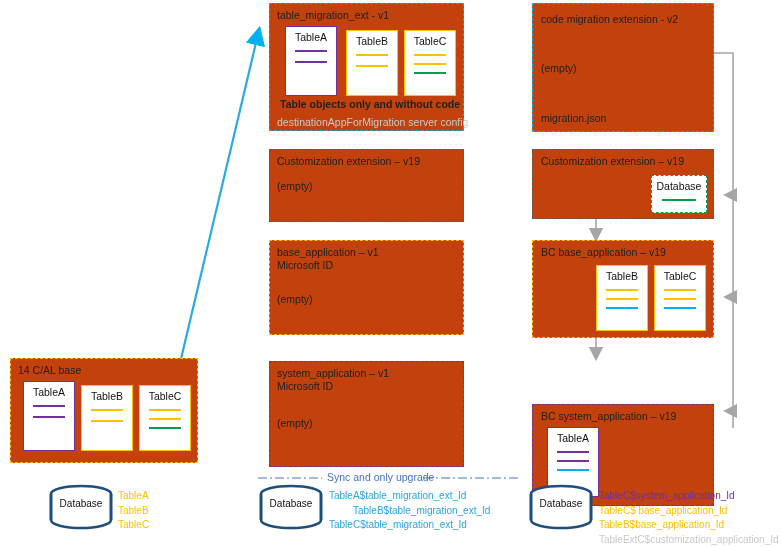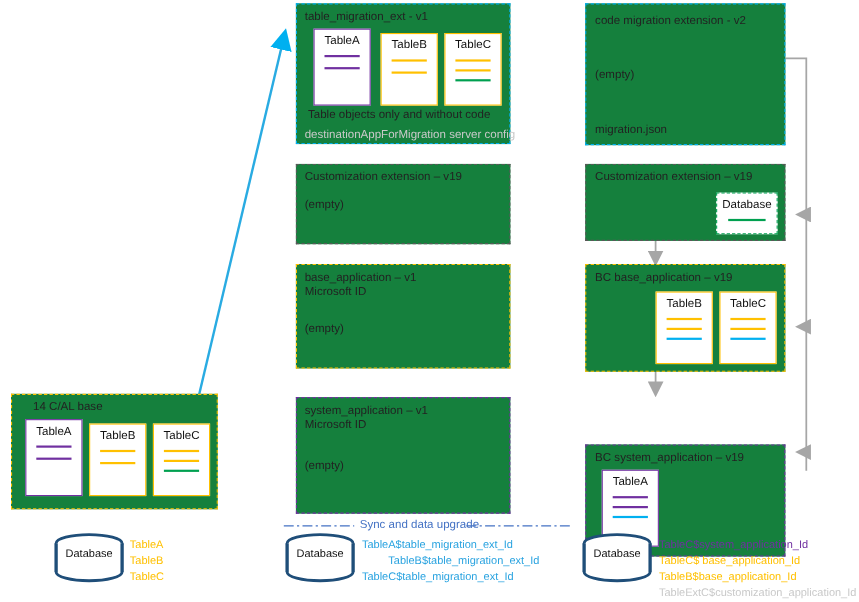--- a/index.html
+++ b/index.html
@@ -1,21 +1,21 @@
 <!DOCTYPE html>
 <html><head>
 <meta charset="utf-8">
 <style>
   html,body{margin:0;padding:0;background:#ffffff;}
   body{width:781px;height:547px;position:relative;overflow:hidden;
        font-family:"Liberation Sans","DejaVu Sans",sans-serif;color:#111;}
   .canvas{position:absolute;left:0;top:0;width:781px;height:547px;}
   svg.wires{position:absolute;left:0;top:0;width:781px;height:547px;pointer-events:none;}
 
-  .box{position:absolute;box-sizing:border-box;background:#15803d;text-align:right;}
+  .box{position:absolute;box-sizing:border-box;background:#c2410c;text-align:right;}
   .box .ttl{font-size:10.5px;line-height:13px;color:#222;white-space:nowrap;}
   .box .sub{font-size:10.5px;line-height:13px;color:#222;}
   .box .ghost{font-size:10.5px;color:#c9c9c9;white-space:nowrap;}
   .cap{font-size:10.5px;color:#222;white-space:nowrap;}
 
   
   .tcard{position:absolute;box-sizing:border-box;background:#fff;
          display:flex;flex-direction:column;align-items:center;padding-top:4px;}
   .tcard .tname{font-size:10.5px;line-height:12px;color:#111;}
   .tcard .rows{margin-top:7px;width:100%;display:flex;flex-direction:column;
@@ -51,21 +51,21 @@
     <path d="M733,411 L726,411" fill="none" stroke="#a6a6a6" stroke-width="1.6" marker-end="url(#arrGrey)"></path>
 
     <line x1="596" y1="218" x2="596" y2="239" stroke="#a6a6a6" stroke-width="1.6" marker-end="url(#arrGrey)"></line>
     <line x1="596" y1="337" x2="596" y2="358" stroke="#a6a6a6" stroke-width="1.6" marker-end="url(#arrGrey)"></line>
 
     <line x1="258" y1="478" x2="322" y2="478" stroke="#4472c4" stroke-width="1.2" stroke-dasharray="9,3,2,3"></line>
     <line x1="424" y1="478" x2="520" y2="478" stroke="#4472c4" stroke-width="1.2" stroke-dasharray="9,3,2,3"></line>
   </svg>
 
   <div class="box" style="left:10px;top:358px;width:188px;height:105px;border:1.6px dashed #ffc000;">
-    <div class="ttl" style="position:absolute;left:19px;top:5px;">14 C/AL base</div>
+    <div class="ttl" style="position:absolute;left:7px;top:5px;">14 C/AL base</div>
 
     <div class="tcard" style="left:12px;top:22px;width:52px;height:70px;border:1.6px solid #7030a0;">
       <div class="tname">TableA</div>
       <div class="rows">
         <div class="row" style="border-top-color:#7030a0;"></div>
         <div class="row" style="border-top-color:#7030a0;"></div>
       </div>
     </div>
 
     <div class="tcard" style="left:70px;top:26px;width:52px;height:66px;border:1.6px solid #ffc000;">
@@ -107,21 +107,21 @@
 
     <div class="tcard" style="left:134px;top:26px;width:52px;height:66px;border:1.6px solid #ffc000;">
       <div class="tname">TableC</div>
       <div class="rows" style="gap:7px;">
         <div class="row" style="border-top-color:#ffc000;"></div>
         <div class="row" style="border-top-color:#ffc000;"></div>
         <div class="row" style="border-top-color:#00a050;"></div>
       </div>
     </div>
 
-    <div class="cap" style="position:absolute;left:10px;top:94px;">Table objects only and without code</div>
+    <div class="cap" style="position:absolute;left:10px;top:94px;font-weight:bold;">Table objects only and without code</div>
     <div class="ghost" style="position:absolute;left:7px;top:112px;">destinationAppForMigration server config</div>
   </div>
 
   <div class="box" style="left:269px;top:149px;width:195px;height:73px;border:1.3px dashed #595959;">
     <div class="ttl" style="position:absolute;left:7px;top:5px;">Customization extension – v19</div>
     <div class="sub" style="position:absolute;left:7px;top:30px;">(empty)</div>
   </div>
 
   <div class="box" style="left:269px;top:240px;width:195px;height:95px;border:1.3px dashed #ffc000;">
     <div class="ttl" style="position:absolute;left:7px;top:5px;">base_application – v1</div>
@@ -176,21 +176,21 @@
     <div class="tcard" style="left:14px;top:22px;width:52px;height:70px;border:1.6px solid #7030a0;">
       <div class="tname">TableA</div>
       <div class="rows" style="gap:7px;">
         <div class="row" style="border-top-color:#7030a0;"></div>
         <div class="row" style="border-top-color:#7030a0;"></div>
         <div class="row" style="border-top-color:#00b0f0;"></div>
       </div>
     </div>
   </div>
 
-  <div class="synclabel" style="left:327px;top:471px;">Sync and data upgrade</div>
+  <div class="synclabel" style="left:327px;top:471px;">Sync and only upgrade</div>
 
   <div class="dbwrap" style="left:48px;top:484px;width:66px;height:46px;">
     <svg width="66" height="46" viewBox="0 0 66 46">
       <ellipse cx="33" cy="10" rx="30" ry="8" fill="#ffffff" stroke="#1f4e79" stroke-width="2.6"></ellipse>
       <path d="M3,10 L3,36 A30,8 0 0 0 63,36 L63,10" fill="#ffffff" stroke="#1f4e79" stroke-width="2.6"></path>
       <line x1="3" y1="10" x2="3" y2="36" stroke="#1f4e79" stroke-width="2.6"></line>
       <line x1="63" y1="10" x2="63" y2="36" stroke="#1f4e79" stroke-width="2.6"></line>
     </svg>
     <div style="position:absolute;left:0;top:14px;width:66px;text-align:center;font-size:10px;color:#111;">Database</div>
   </div>

